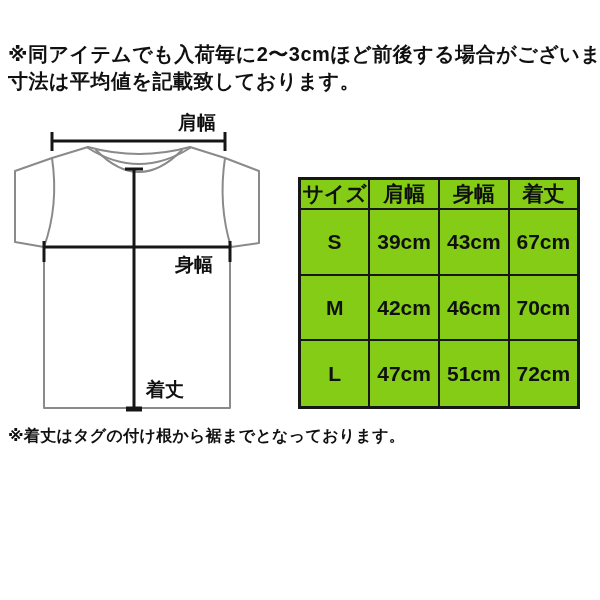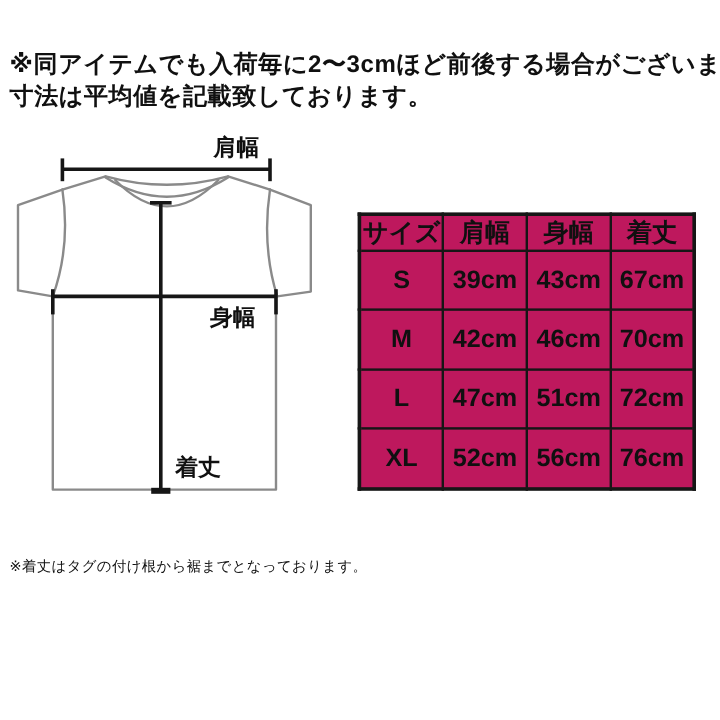--- a/index.html
+++ b/index.html
@@ -19,23 +19,23 @@
     top: 41px;
     font-size: 20px;
     font-weight: bold;
     line-height: 27px;
     letter-spacing: 0.5px;
     white-space: nowrap;
   }
   .bottom-note {
     position: absolute;
     left: 8px;
-    top: 464px;
-    font-size: 12px;
-    font-weight: normal;
+    top: 426px;
+    font-size: 16px;
+    font-weight: bold;
     letter-spacing: 0.3px;
     white-space: nowrap;
   }
   .diagram-svg {
     position: absolute;
     left: 0; top: 0;
     width: 600px; height: 600px;
   }
   .diagram-svg text {
     font-family: "Liberation Sans", "DejaVu Sans", sans-serif;
@@ -52,21 +52,21 @@
     border-collapse: collapse;
     table-layout: fixed;
     text-align: center;
     font-size: 21px;
     font-weight: bold;
   }
   .size-table th, .size-table td {
     border: 2px solid #161616;
     vertical-align: middle;
     padding: 0;
-    background: #be185d;
+    background: #84cc16;
   }
   .size-table { border: 3px solid #161616; }
 </style>
 </head>
 <body>
 
 <div class="canvas">
 
   <div class="top-note">
     <div>※同アイテムでも入荷毎に2〜3cmほど前後する場合がございます。</div>
@@ -134,24 +134,18 @@
         <td>42cm</td>
         <td>46cm</td>
         <td>70cm</td>
       </tr>
       <tr>
         <td>L</td>
         <td>47cm</td>
         <td>51cm</td>
         <td>72cm</td>
       </tr>
-      <tr>
-        <td>XL</td>
-        <td>52cm</td>
-        <td>56cm</td>
-        <td>76cm</td>
-      </tr>
     </tbody>
   </table>
 
   <div class="bottom-note">※着丈はタグの付け根から裾までとなっております。</div>
 
 </div>
 
 </body></html>

